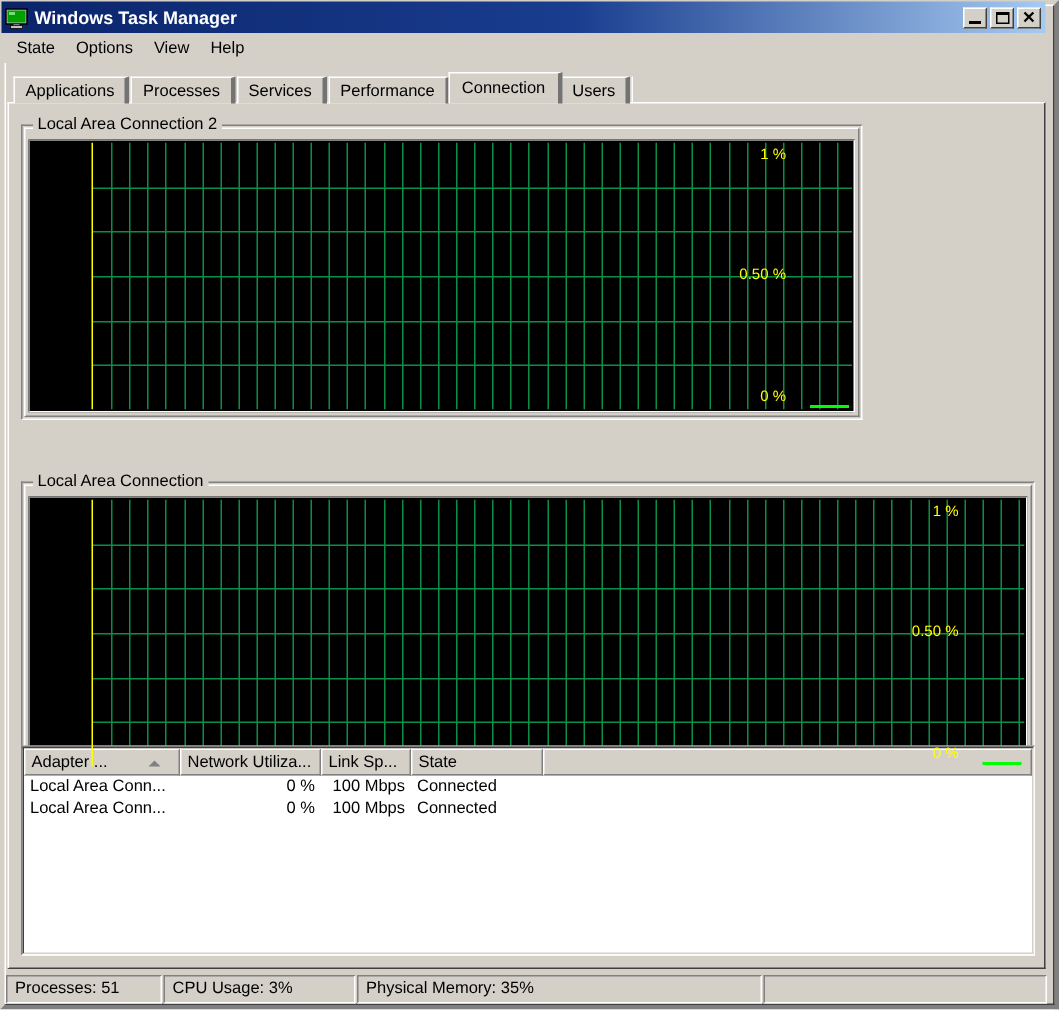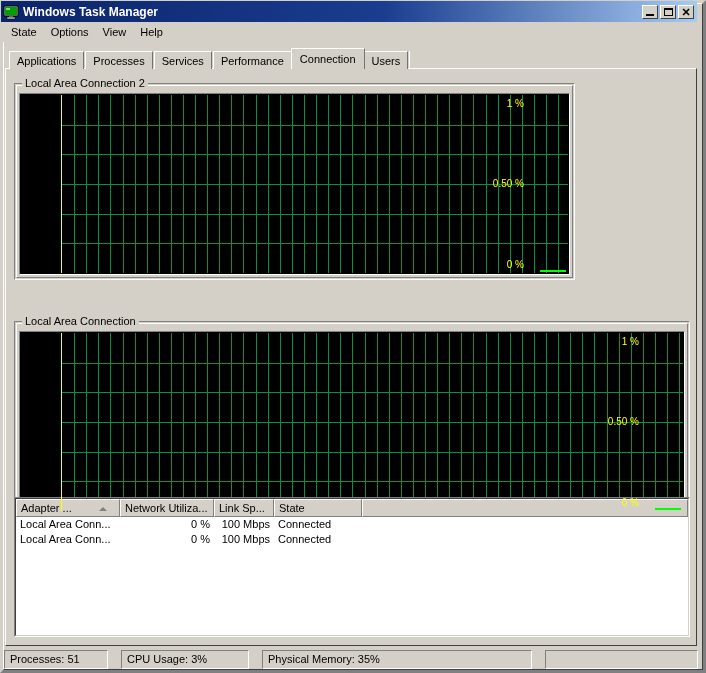--- a/index.html
+++ b/index.html
@@ -139,21 +139,21 @@
     z-index: 3;
   }
   .tab {
     height: 18px;
     line-height: 18px;
     padding: 0 7px;
     margin-right: 1px;
     background: #d4d0c8;
     border-left: 1px solid #ffffff;
     border-top: 1px solid #ffffff;
-    border-right: 1px solid #737373;
+    border-right: 3px solid #737373;
     font-size: 11px;
     color: #000;
     box-sizing: border-box;
     position: relative;
     cursor: default;
     white-space: nowrap;
   }
   .tab.active {
     height: 21px;
     line-height: 20px;
@@ -349,21 +349,21 @@
     line-height: 17px;
     box-sizing: border-box;
     border-left: 1px solid #808080;
     border-top: 1px solid #808080;
     border-right: 1px solid #ffffff;
     border-bottom: 1px solid #ffffff;
     padding: 0 5px;
     font-size: 11px;
     color: #000;
     background: #d4d0c8;
-    margin-right: 13px;
+    margin-right: 1px;
     white-space: nowrap;
   }
 </style>
 </head>
 <body>
 
 <div id="app">
   <div class="win-frame">
     <div class="win-frame-inner"></div>
   </div>

